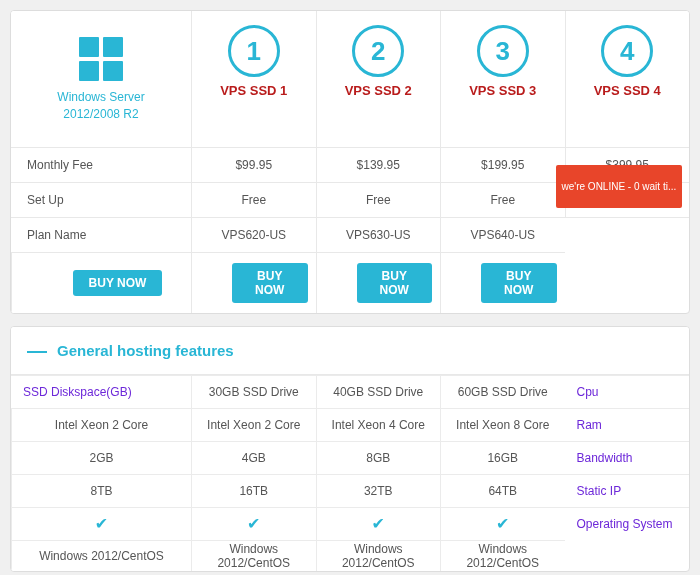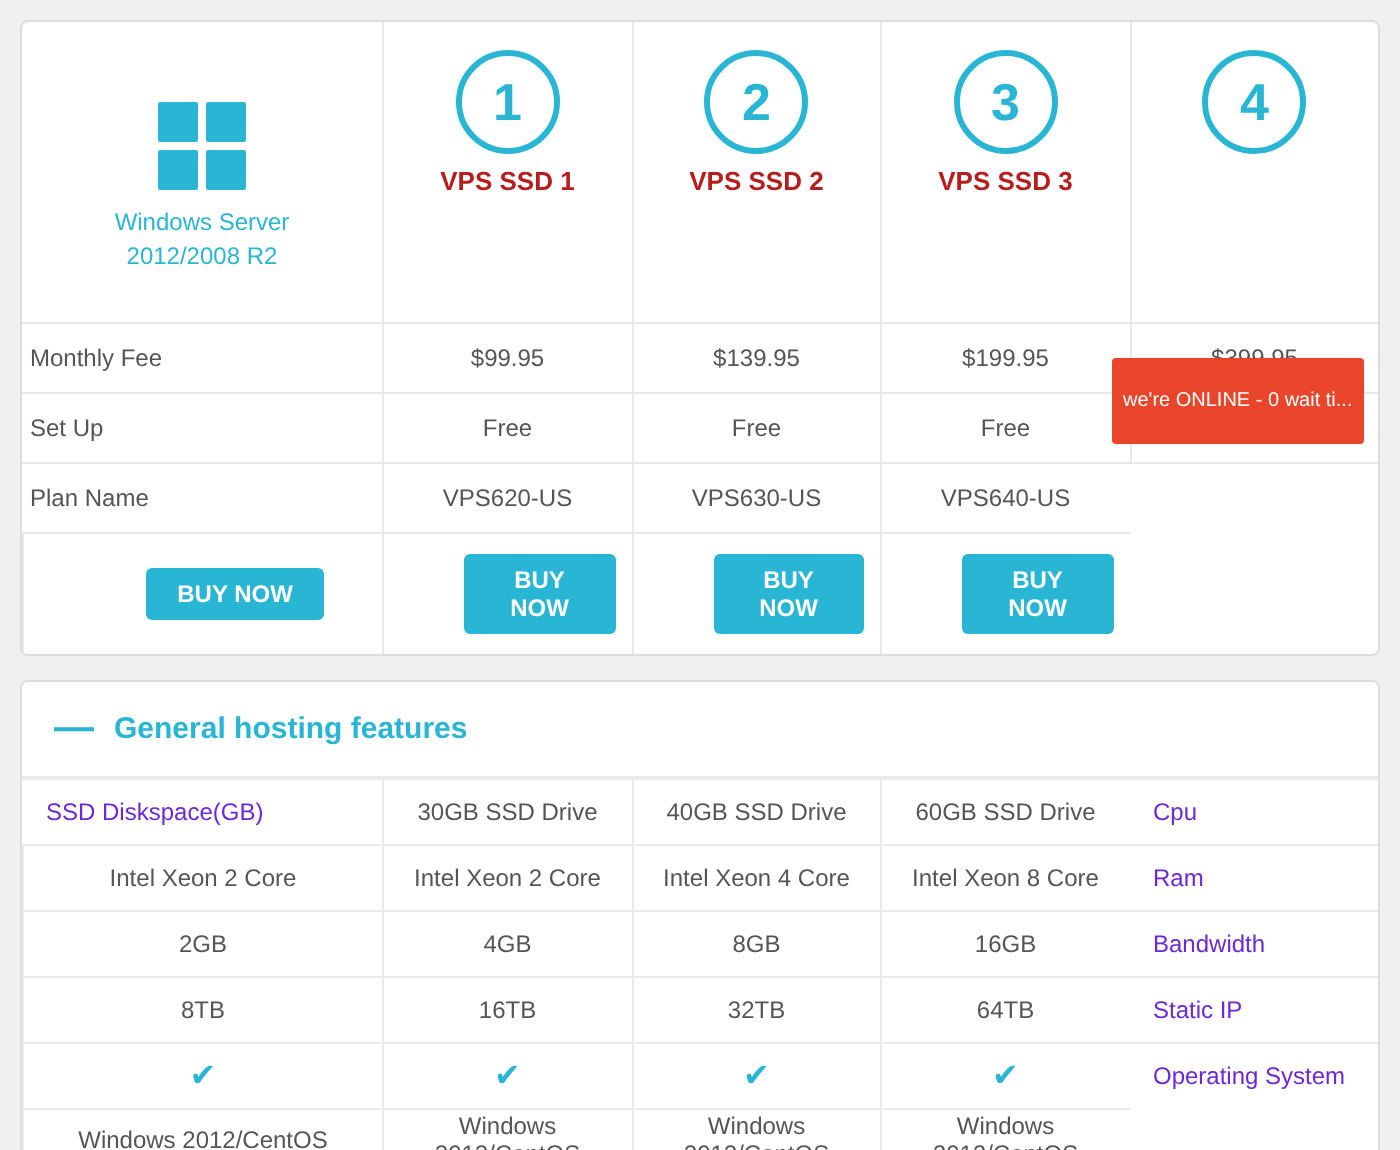--- a/index.html
+++ b/index.html
@@ -31,21 +31,20 @@
       text-align: center;
       border-left: 1px solid #e8e8e8;
       background: #fff;
     }
     .header-cell:first-child {
       border-left: none;
       display: flex;
       flex-direction: column;
       align-items: center;
       justify-content: center;
-      margin-top: 14px;
     }
     .plan-circle {
       width: 52px;
       height: 52px;
       border-radius: 50%;
       border: 3px solid #29b6d5;
       display: flex;
       align-items: center;
       justify-content: center;
       font-size: 26px;
@@ -70,21 +69,21 @@
       height: 48px;
       margin-bottom: 6px;
     }
     .windows-title {
       color: #29b6d5;
       font-size: 12px;
       text-align: center;
       line-height: 1.4;
     }
     .row-label {
-      padding: 10px 4px;
+      padding: 10px 16px;
       background: #fff;
       border-top: 1px solid #e8e8e8;
       color: #555;
       font-size: 12px;
       display: flex;
       align-items: center;
     }
     .row-value {
       padding: 10px 8px;
       text-align: center;
@@ -209,20 +208,21 @@
       <div class="header-cell">
         <div class="plan-circle">2</div>
         <div class="plan-name">VPS SSD 2</div>
       </div>
       <div class="header-cell">
         <div class="plan-circle">3</div>
         <div class="plan-name">VPS SSD 3</div>
       </div>
       <div class="header-cell">
         <div class="plan-circle">4</div>
+        <div class="plan-name">VPS SSD 4</div>
       </div>
 
       <div class="row-label">Monthly Fee</div>
       <div class="row-value">$99.95</div>
       <div class="row-value">$139.95</div>
       <div class="row-value">$199.95</div>
       <div class="row-value">$399.95</div>
 
       <div class="row-label">Set Up</div>
       <div class="row-value">Free</div>

